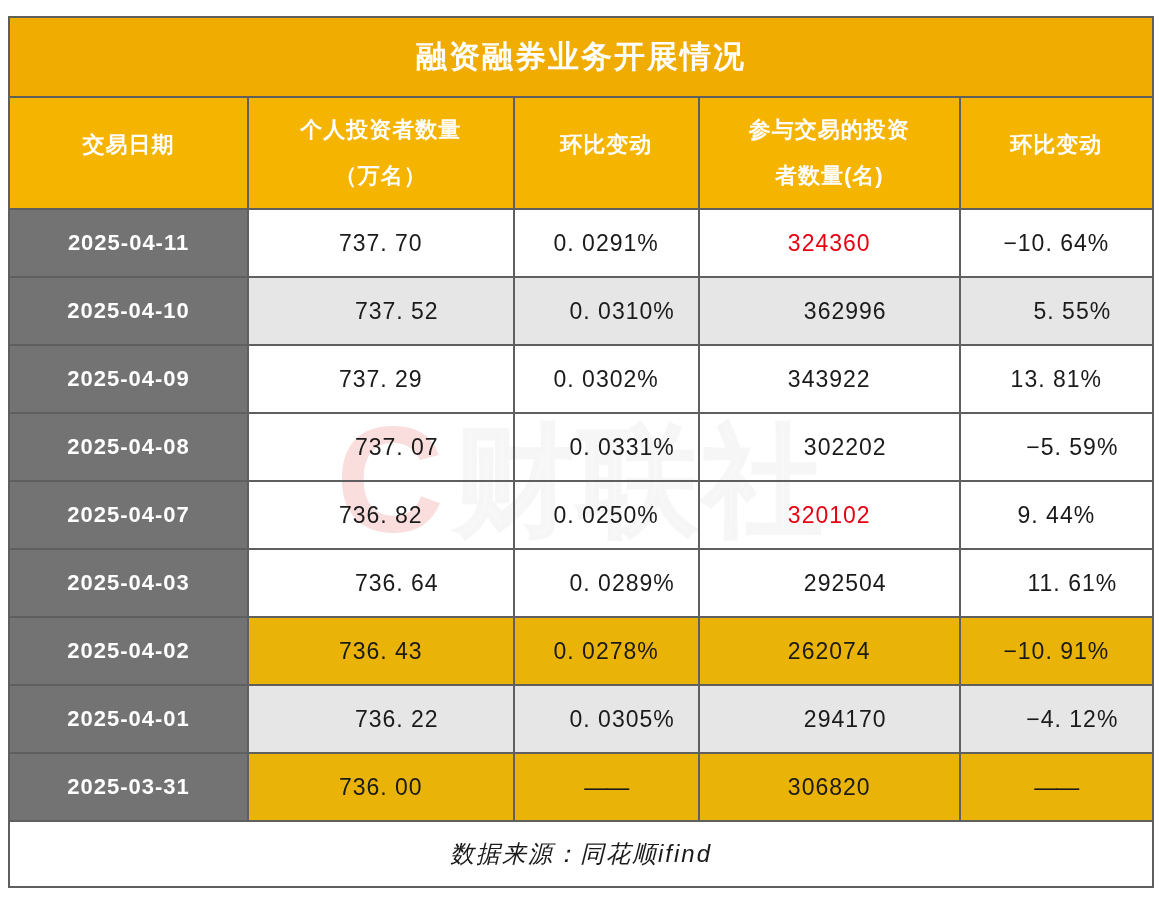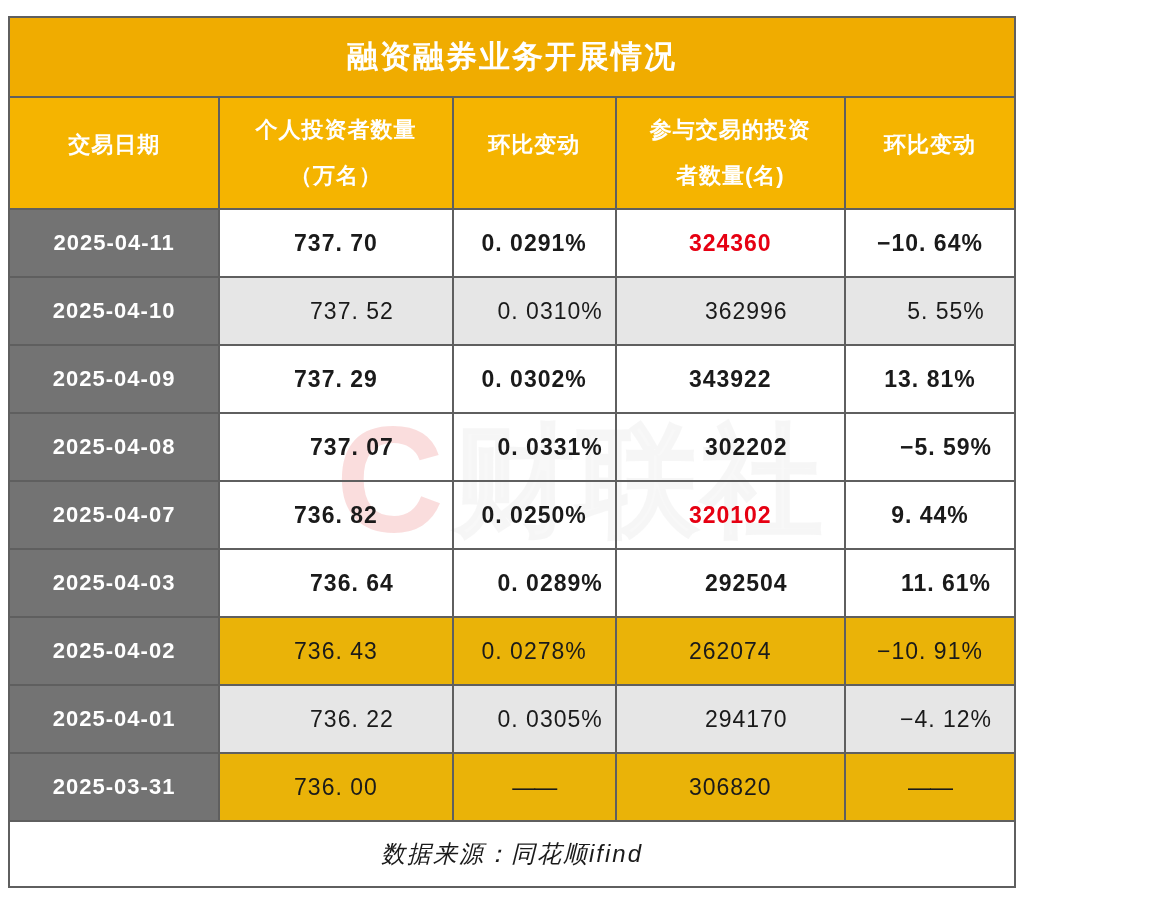--- a/index.html
+++ b/index.html
@@ -12,21 +12,21 @@
     position: relative;
     width: 1162px;
     height: 898px;
     background: #ffffff;
     overflow: hidden;
   }
   .table-wrap {
     position: absolute;
     left: 8px;
     top: 16px;
-    width: 1008px;
+    width: 1146px;
   }
   table.data {
     border-collapse: collapse;
     width: 100%;
     table-layout: fixed;
   }
   table.data td, table.data th {
     border: 2px solid #5f5f5f;
     padding: 0;
     text-align: center;
@@ -106,21 +106,21 @@
   .watermark .wm-text {
     font-size: 120px;
     font-weight: bold;
     color: #d9d9d9;
     line-height: 1;
     letter-spacing: 4px;
     -webkit-text-stroke: 2px #cfcfcf;
   }
   .table-wrap { position: relative; z-index: 1; }
   table.data td.val, table.data td.date-cell { position: relative; }
-  .bg-clear { background: transparent !important; font-weight: bold; }
+  .bg-clear { background: transparent !important; }
 </style>
 </head>
 <body>
 
 <div id="page">
 
   <div class="watermark">
     <div class="wm-inner">
       <span class="wm-c">C</span>
       <span class="wm-text">财联社</span>

